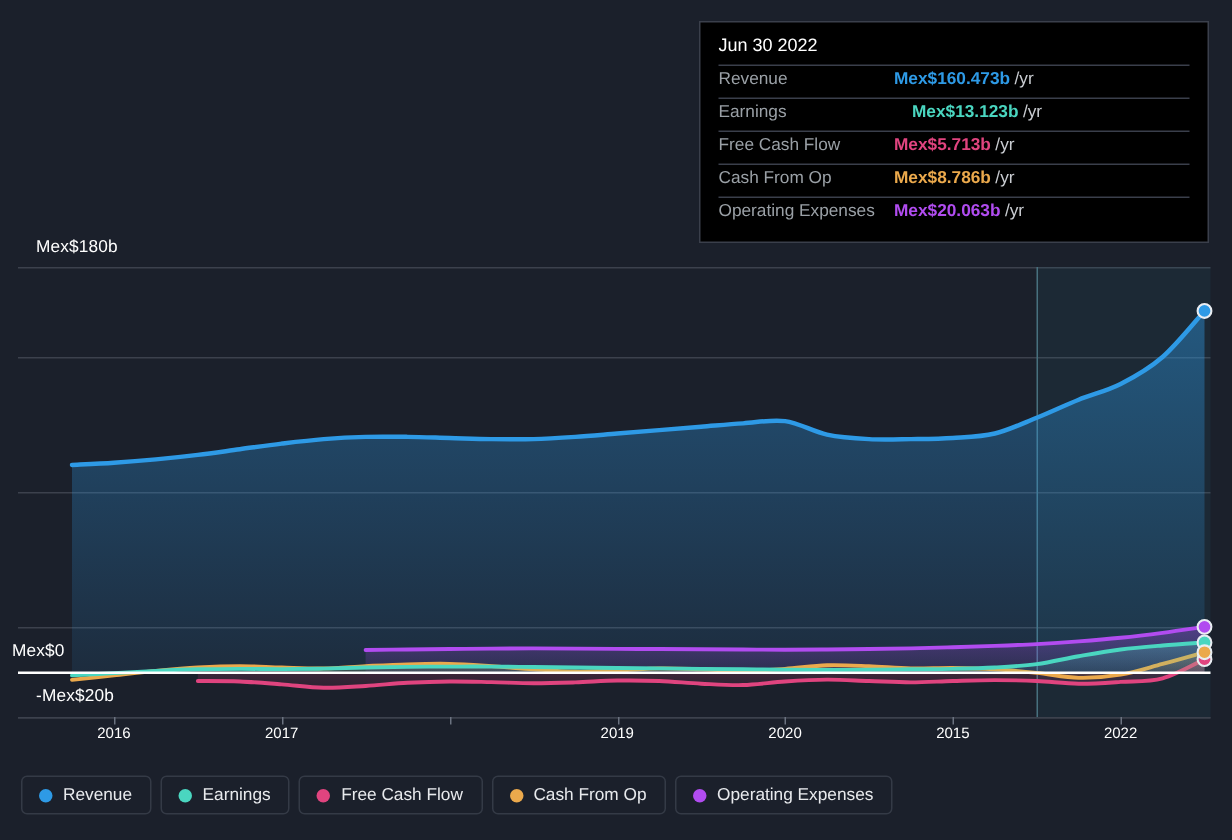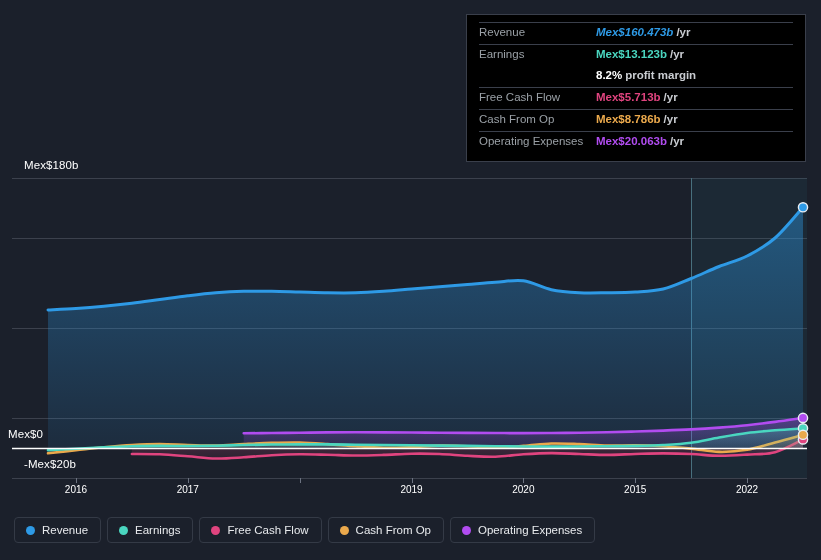--- a/index.html
+++ b/index.html
@@ -75,21 +75,21 @@
     padding: 3px 0 3px 0;
     min-height: 15px;
   }
   .tt-row.noline { border-top: none; }
   .tt-key {
     width: 117px;
     color: #9aa0a6;
     flex: 0 0 auto;
   }
   .tt-val { font-weight: bold; }
-  .tt-suffix { color: #c9ccd1; font-weight: bold; margin-left: 3px; }
+  .tt-suffix { color: #c9ccd1; font-weight: normal; margin-left: 3px; }
   .tt-margin-val { color: #ffffff; font-weight: bold; }
 
   
   #legend {
     position: absolute;
     left: 14px;
     top: 517px;
     display: flex;
     gap: 6px;
   }
@@ -198,32 +198,29 @@
       <div class="xtick-label" style="left: 187.815px;">2017</div>
       <div class="xtick-label" style="left: 299.667px; margin-top: 43px;">2018</div>
       <div class="xtick-label" style="left: 411.519px;">2019</div>
       <div class="xtick-label" style="left: 523.37px;">2020</div>
       <div class="xtick-label" style="left: 635.222px;">2015</div>
       <div class="xtick-label" style="left: 747.074px;">2022</div>
     </div>
 </div>
 
 <div id="tooltip">
+  <div id="tooltip-date">Jun 30 2022</div>
   <div id="tooltip-rows">
       <div class="tt-row">
         <div class="tt-key">Revenue</div>
-        <div><span class="tt-val" style="color: rgb(46, 154, 230); font-style: italic;">Mex$160.473b</span><span class="tt-suffix">/yr</span></div>
+        <div><span class="tt-val" style="color: rgb(46, 154, 230);">Mex$160.473b</span><span class="tt-suffix">/yr</span></div>
       </div>
       <div class="tt-row">
         <div class="tt-key">Earnings</div>
-        <div><span class="tt-val" style="color: rgb(74, 214, 192);">Mex$13.123b</span><span class="tt-suffix">/yr</span></div>
-      </div>
-      <div class="tt-row noline">
-        <div class="tt-key"></div>
-        <div><span class="tt-margin-val" style="color: rgb(255, 255, 255);">8.2%</span><span class="tt-suffix">profit margin</span></div>
+        <div><span class="tt-val" style="color: rgb(74, 214, 192); margin-left: 12px;">Mex$13.123b</span><span class="tt-suffix">/yr</span></div>
       </div>
       <div class="tt-row">
         <div class="tt-key">Free Cash Flow</div>
         <div><span class="tt-val" style="color: rgb(224, 68, 127);">Mex$5.713b</span><span class="tt-suffix">/yr</span></div>
       </div>
       <div class="tt-row">
         <div class="tt-key">Cash From Op</div>
         <div><span class="tt-val" style="color: rgb(235, 169, 76);">Mex$8.786b</span><span class="tt-suffix">/yr</span></div>
       </div>
       <div class="tt-row">

